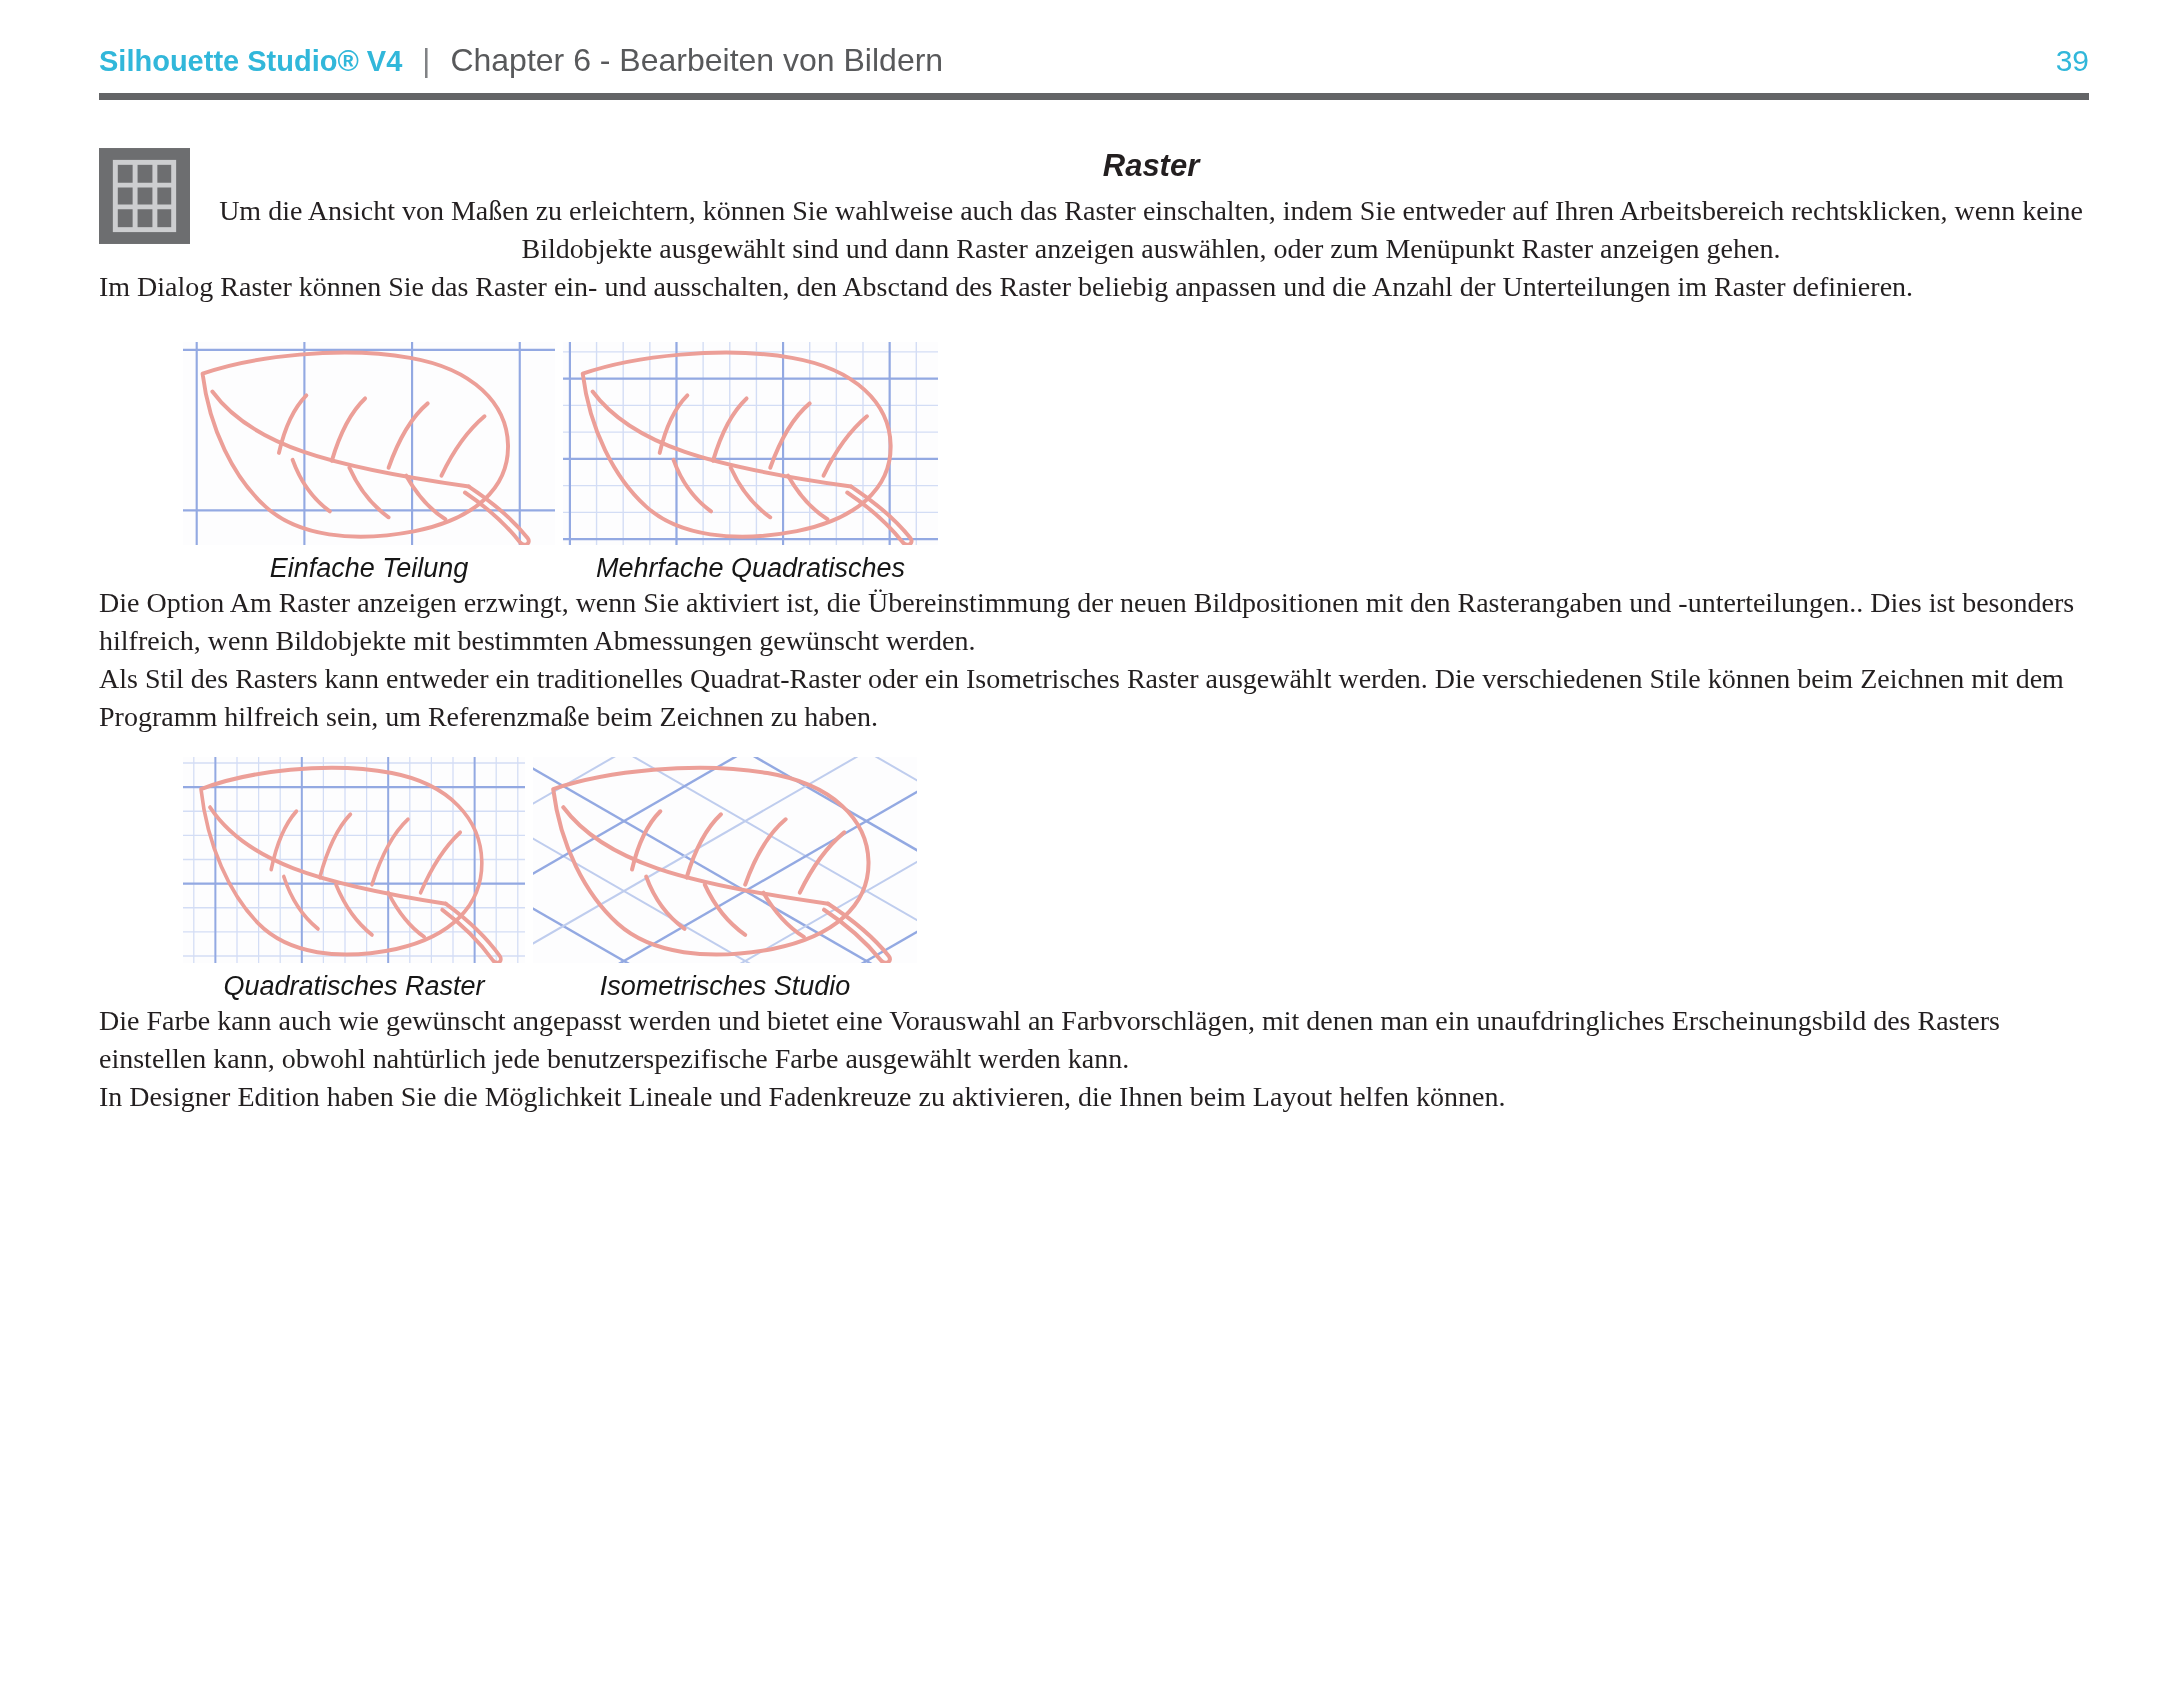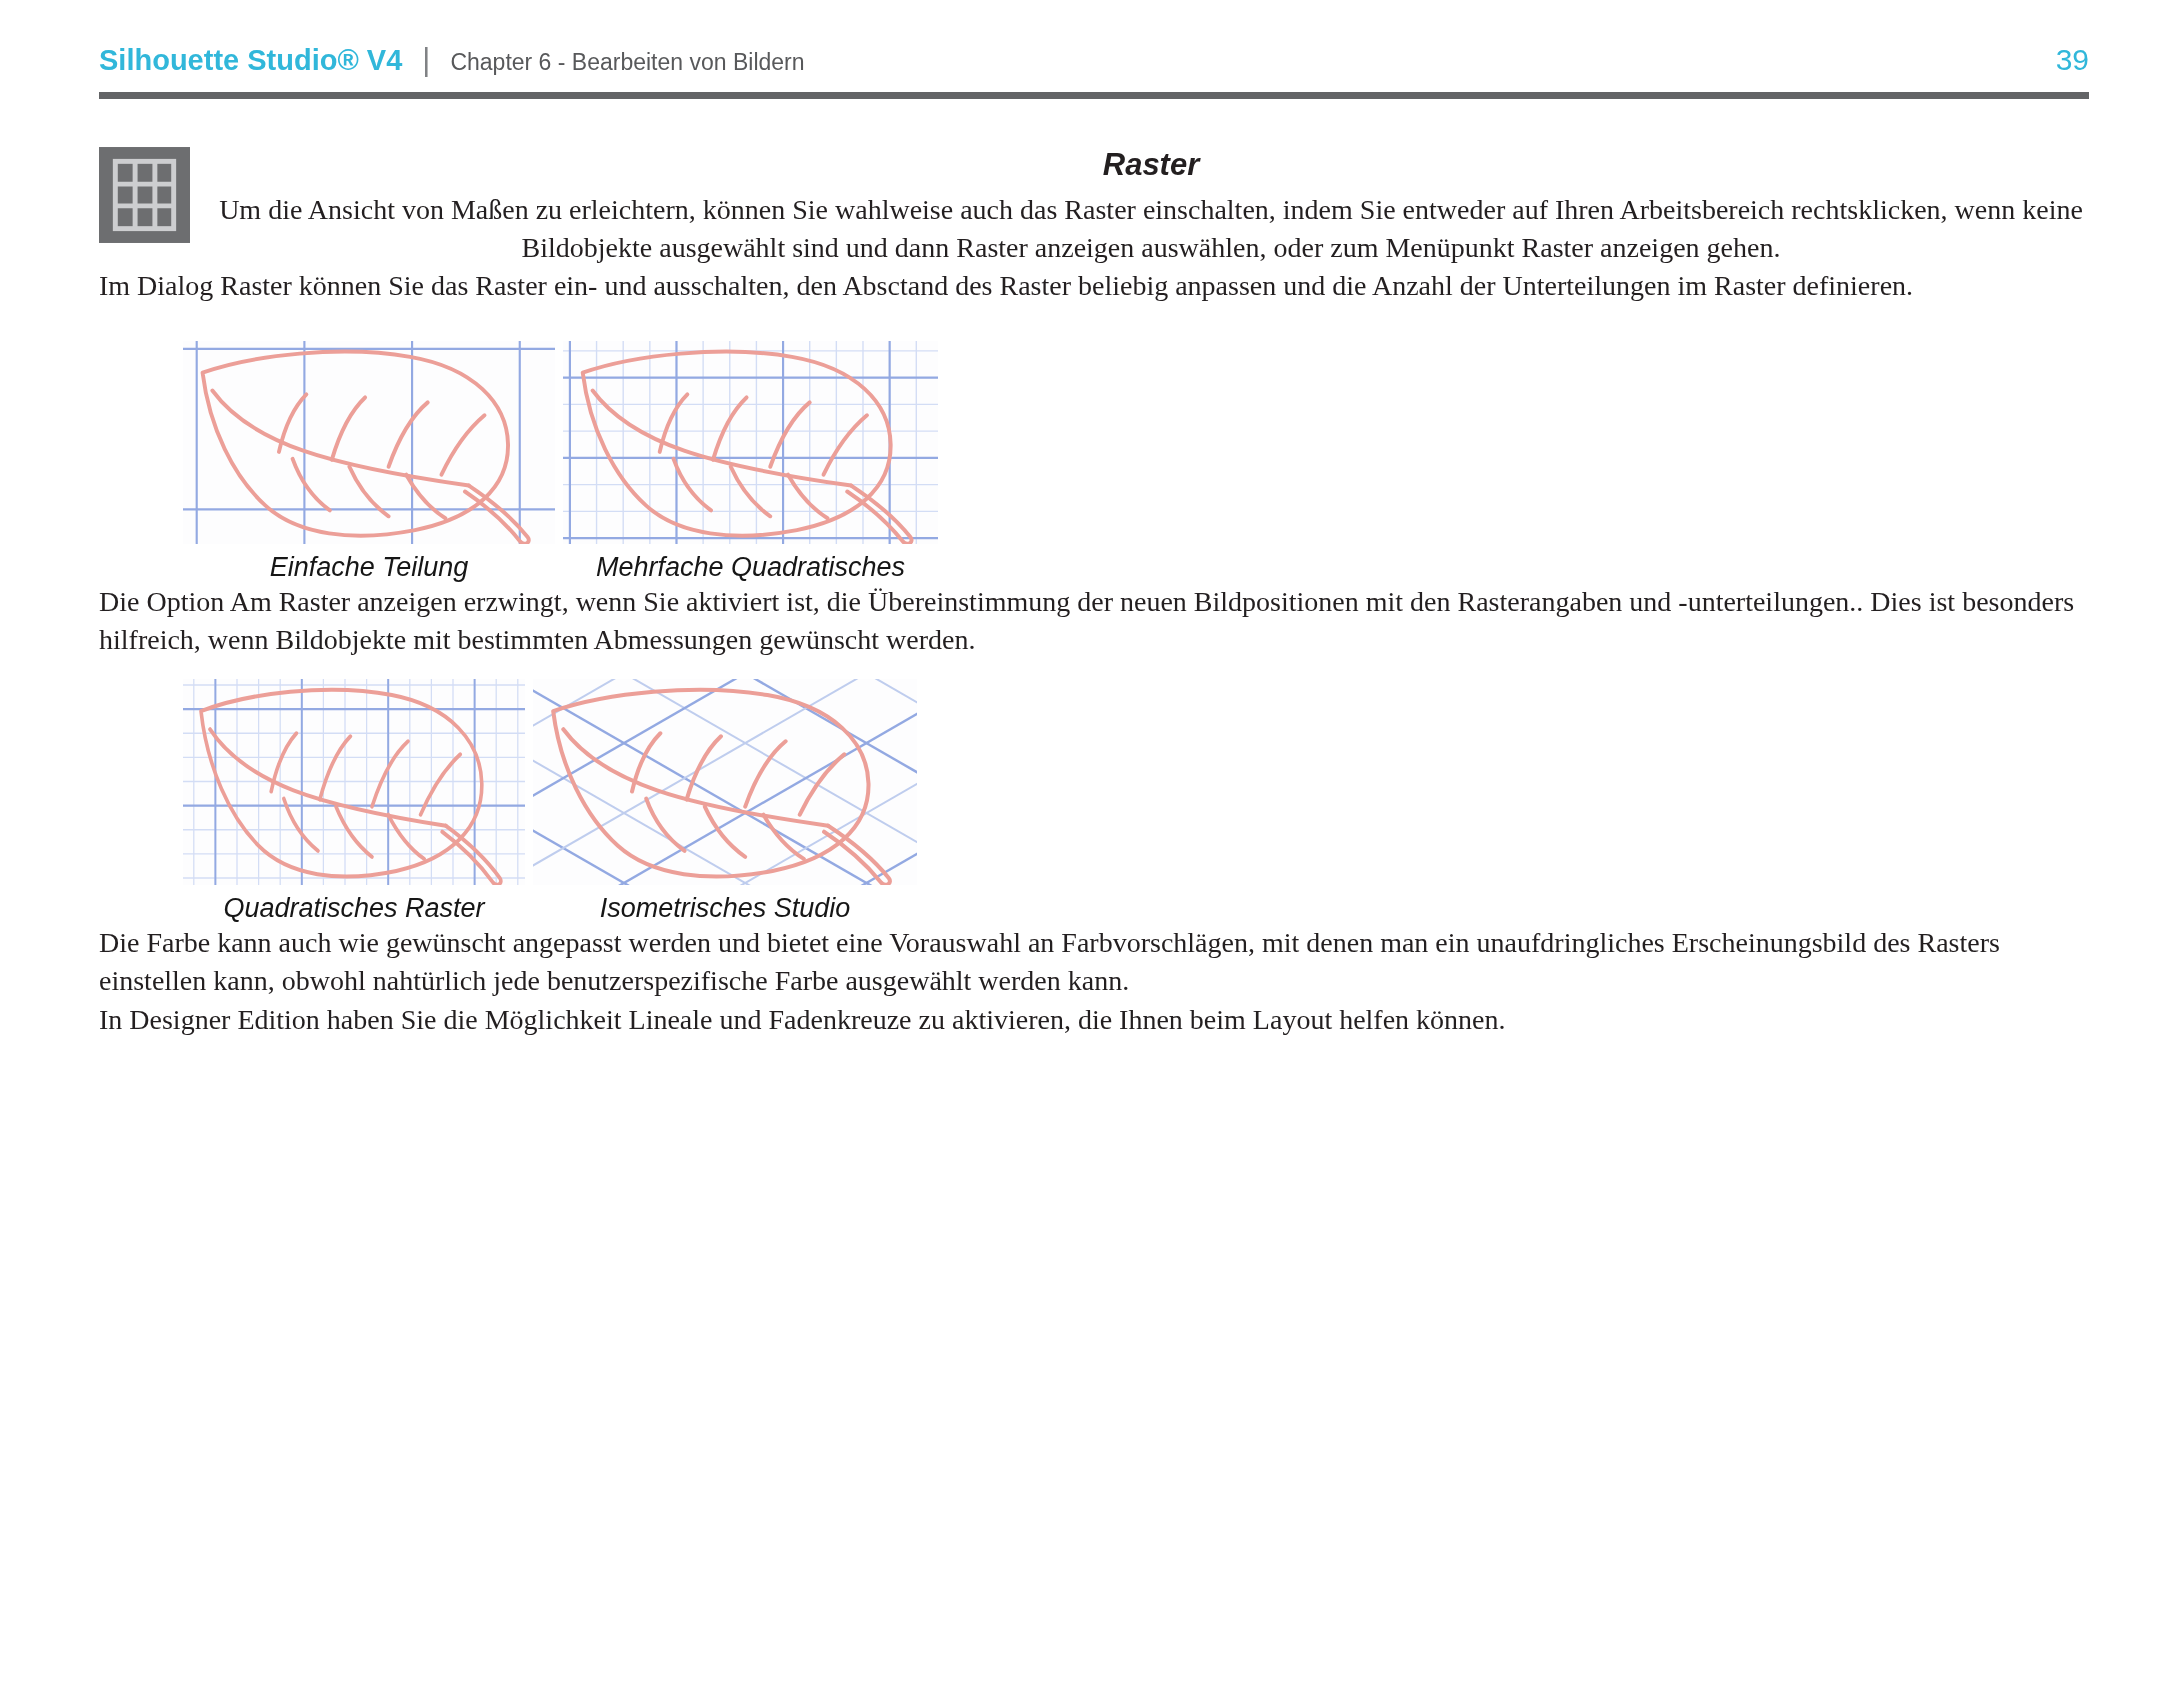--- a/index.html
+++ b/index.html
@@ -13,21 +13,21 @@
     position:relative;
     width:2178px; height:1682px;
     padding:42px 89px 0 99px;
     overflow:hidden;
     background:#ffffff;
   }
   
   .header { display:flex; align-items:baseline; }
   .brand { color:var(--accent,#31b7da); font-weight:bold; font-size:29px; }
   .hsep  { color:#808285; font-size:31px; margin:0 20px; font-weight:400; }
-  .chapter { color:var(--header_text,#58595b); font-size:23px; }
+  .chapter { color:var(--header_text,#58595b); font-size:32px; }
   .pageno { margin-left:auto; color:var(--accent,#31b7da); font-size:30px; }
   .rule { height:7px; background:var(--rule,#636466); margin-top:14px; }
 
   
   .section { display:flex; margin-top:48px;text-align:center; }
   .icon-wrap { flex:none; width:91px; height:96px; }
   .icon-wrap svg { display:block; width:91px; height:96px; }
   .section-body { margin-left:23px; }
   .section-title {
     margin:0 0 8px 0;
@@ -165,20 +165,21 @@
             <line x1="0" y1="118" x2="380" y2="118" class="gmajor"></line>
             <line x1="0" y1="199" x2="380" y2="199" class="gmajor"></line>
           </g>
         <use href="#leaf-shape" width="380" height="205"></use>
       </svg>
       <figcaption>Mehrfache Quadratisches</figcaption>
     </figure>
   </div>
 
   <p class="body p3">Die Option Am Raster anzeigen erzwingt, wenn Sie aktiviert ist, die Übereinstimmung der neuen Bildpositionen mit den Rasterangaben und -unterteilungen.. Dies ist besonders hilfreich, wenn Bildobjekte mit bestimmten Abmessungen gewünscht werden.</p>
+  <p class="body p4">Als Stil des Rasters kann entweder ein traditionelles Quadrat-Raster oder ein Isometrisches Raster ausgewählt werden. Die verschiedenen Stile können beim Zeichnen mit dem Programm hilfreich sein, um Referenzmaße beim Zeichnen zu haben.</p>
 
   <div class="figrow figrow2">
     <figure>
       <svg class="figimg" width="342" height="206" viewBox="0 0 380 205" preserveAspectRatio="none">
         <g>
             <line x1="12" y1="0" x2="12" y2="205" class="gminor"></line>
             <line x1="36" y1="0" x2="36" y2="205" class="gminor"></line>
             <line x1="60" y1="0" x2="60" y2="205" class="gminor"></line>
             <line x1="84" y1="0" x2="84" y2="205" class="gminor"></line>
             <line x1="108" y1="0" x2="108" y2="205" class="gminor"></line>

